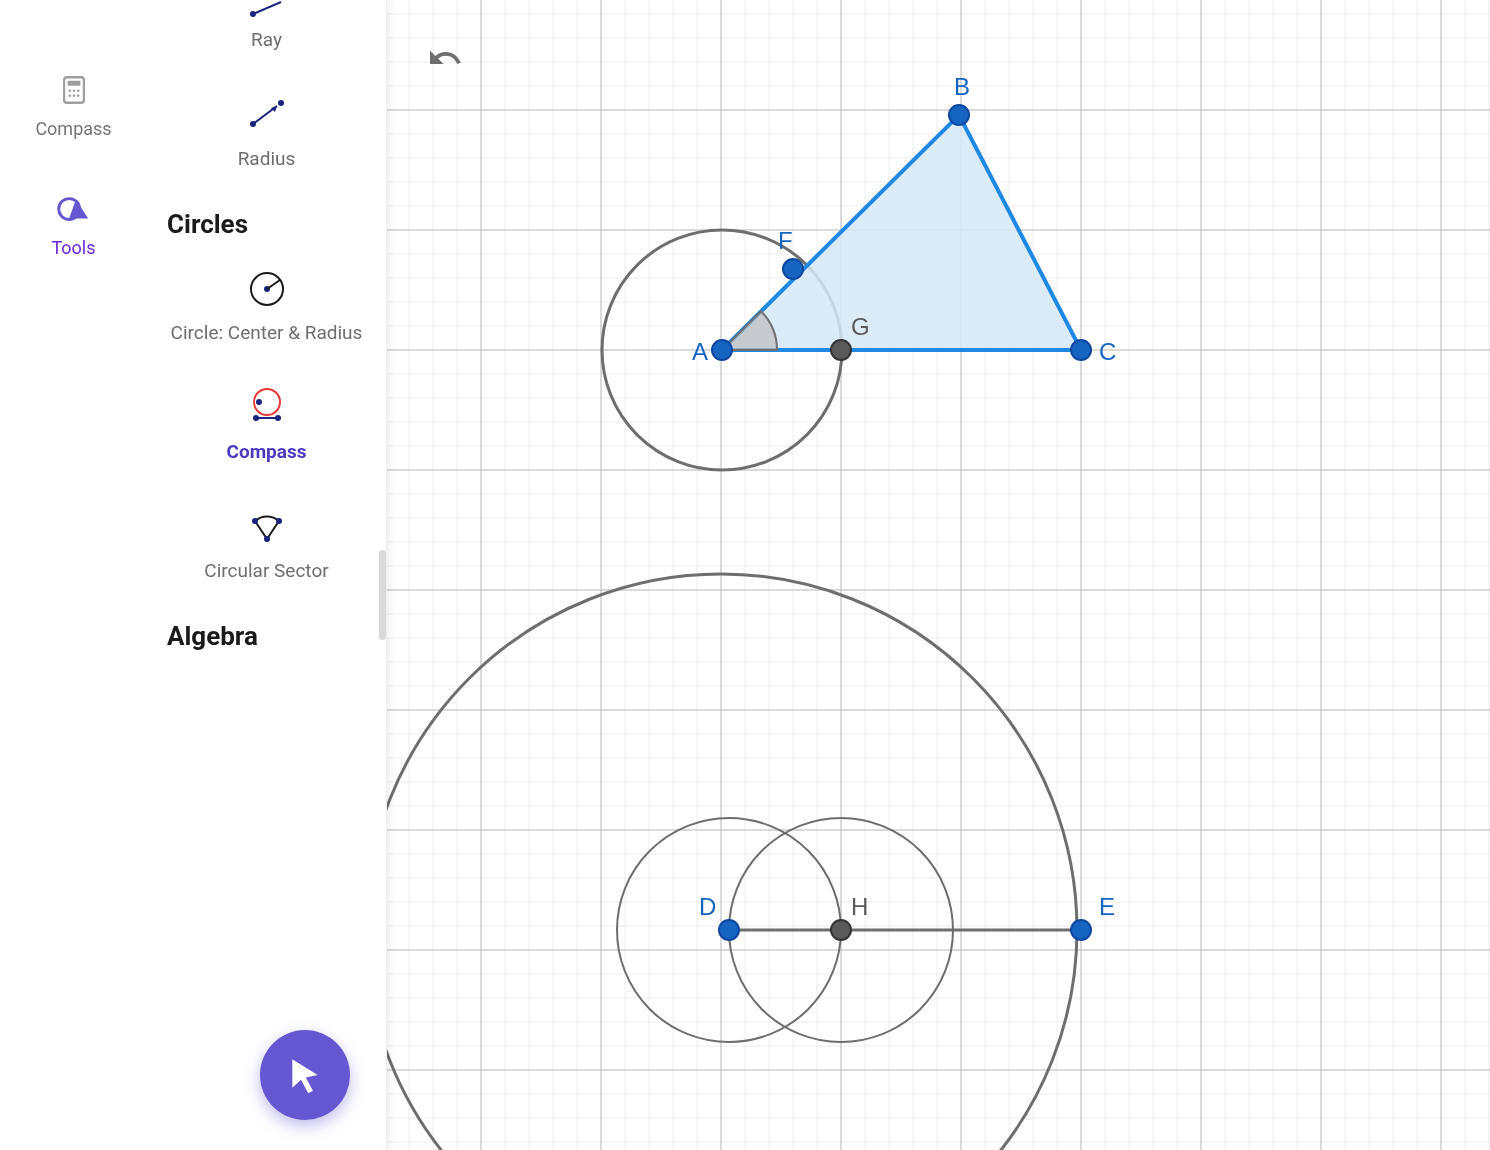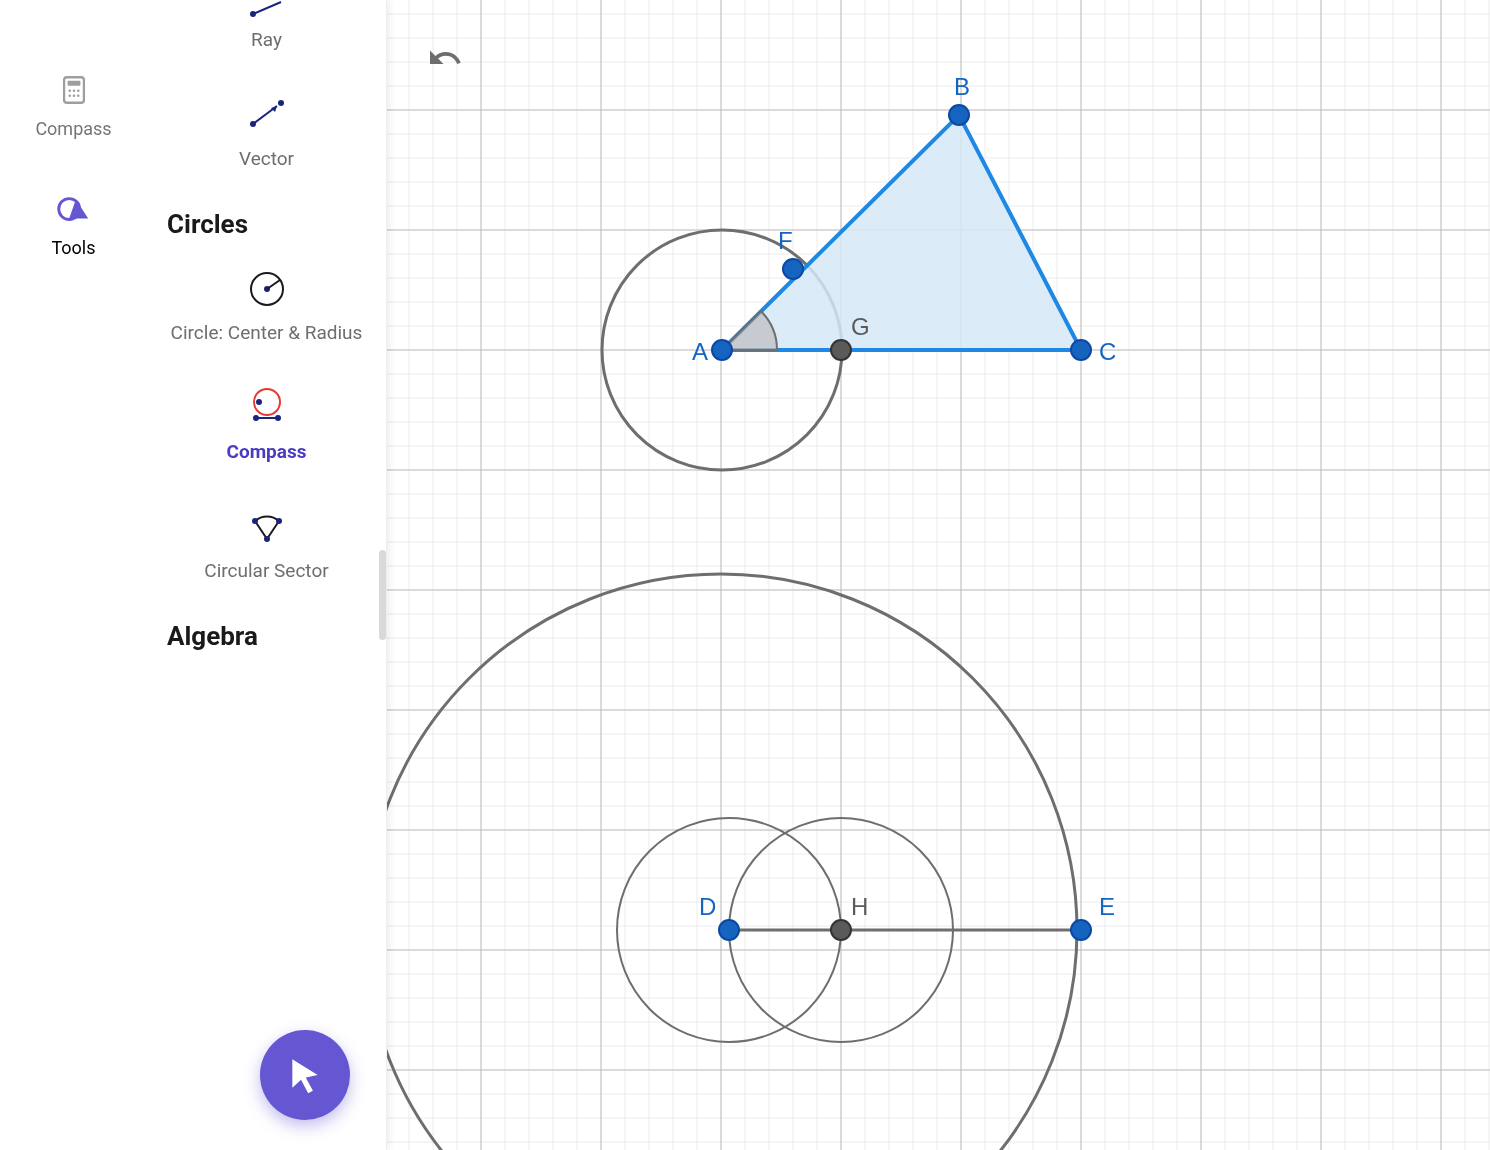--- a/index.html
+++ b/index.html
@@ -2,21 +2,21 @@
 <html><head>
 <meta charset="utf-8">
 <style>
   * { box-sizing: border-box; margin: 0; padding: 0; }
   html, body { width: 100%; height: 100%; font-family: -apple-system, BlinkMacSystemFont, "Segoe UI", Roboto, Arial, sans-serif; overflow: hidden; background: #fff; }
   .app { display: flex; width: 1490px; height: 1150px; position: relative; }
 
   
   .rail { width: 147px; background: #fff; display: flex; flex-direction: column; align-items: center; padding-top: 70px; gap: 50px; z-index: 3; }
   .rail-item { display: flex; flex-direction: column; align-items: center; gap: 8px; cursor: pointer; color: #757575; }
-  .rail-item.active { color: #000000; }
+  .rail-item.active { color: #6d28d9; }
   .rail-label { font-size: 18px; }
   .rail-icon { width: 40px; height: 40px; display: flex; align-items: center; justify-content: center; }
 
   
   .panel { width: 240px; background: #fff; box-shadow: 2px 0 8px rgba(0,0,0,0.08); border-right: 1px solid #eee; display: flex; flex-direction: column; position: relative; z-index: 2; overflow: hidden; }
   .panel-inner { padding: 0 20px 20px 20px; display: flex; flex-direction: column; align-items: center; }
   .tool { display: flex; flex-direction: column; align-items: center; gap: 10px; padding: 20px 0; width: 100%; cursor: pointer; }
   .tool-icon { width: 44px; height: 44px; display: flex; align-items: center; justify-content: center; }
   .tool-label { font-size: 19px; color: #6e6e6e; text-align: center; line-height: 1.3; }
   .tool.selected .tool-label { color: #4a3bc2; font-weight: 700; }
@@ -83,21 +83,21 @@
       </div>
       <div class="tool">
         <div class="tool-icon">
           <svg width="40" height="30">
               <circle cx="6" cy="24" r="3" fill="#1a237e"></circle>
               <line x1="6" y1="24" x2="30" y2="6" stroke="#1a237e" stroke-width="2"></line>
               <path d="M30 6 L24 8 L28 12 Z" fill="#1a237e"></path>
               <circle cx="34" cy="3" r="3" fill="#1a237e"></circle>
             </svg>
         </div>
-        <div class="tool-label">Vector</div>
+        <div class="tool-label">Radius</div>
       </div>
 
       <div class="section-header">Circles</div>
 
 
       <div class="tool">
         <div class="tool-icon">
           <svg width="40" height="40">
               <circle cx="20" cy="20" r="16" stroke="#1a1a1a" stroke-width="2" fill="none"></circle>
               <circle cx="20" cy="20" r="3" fill="#1a237e"></circle>

